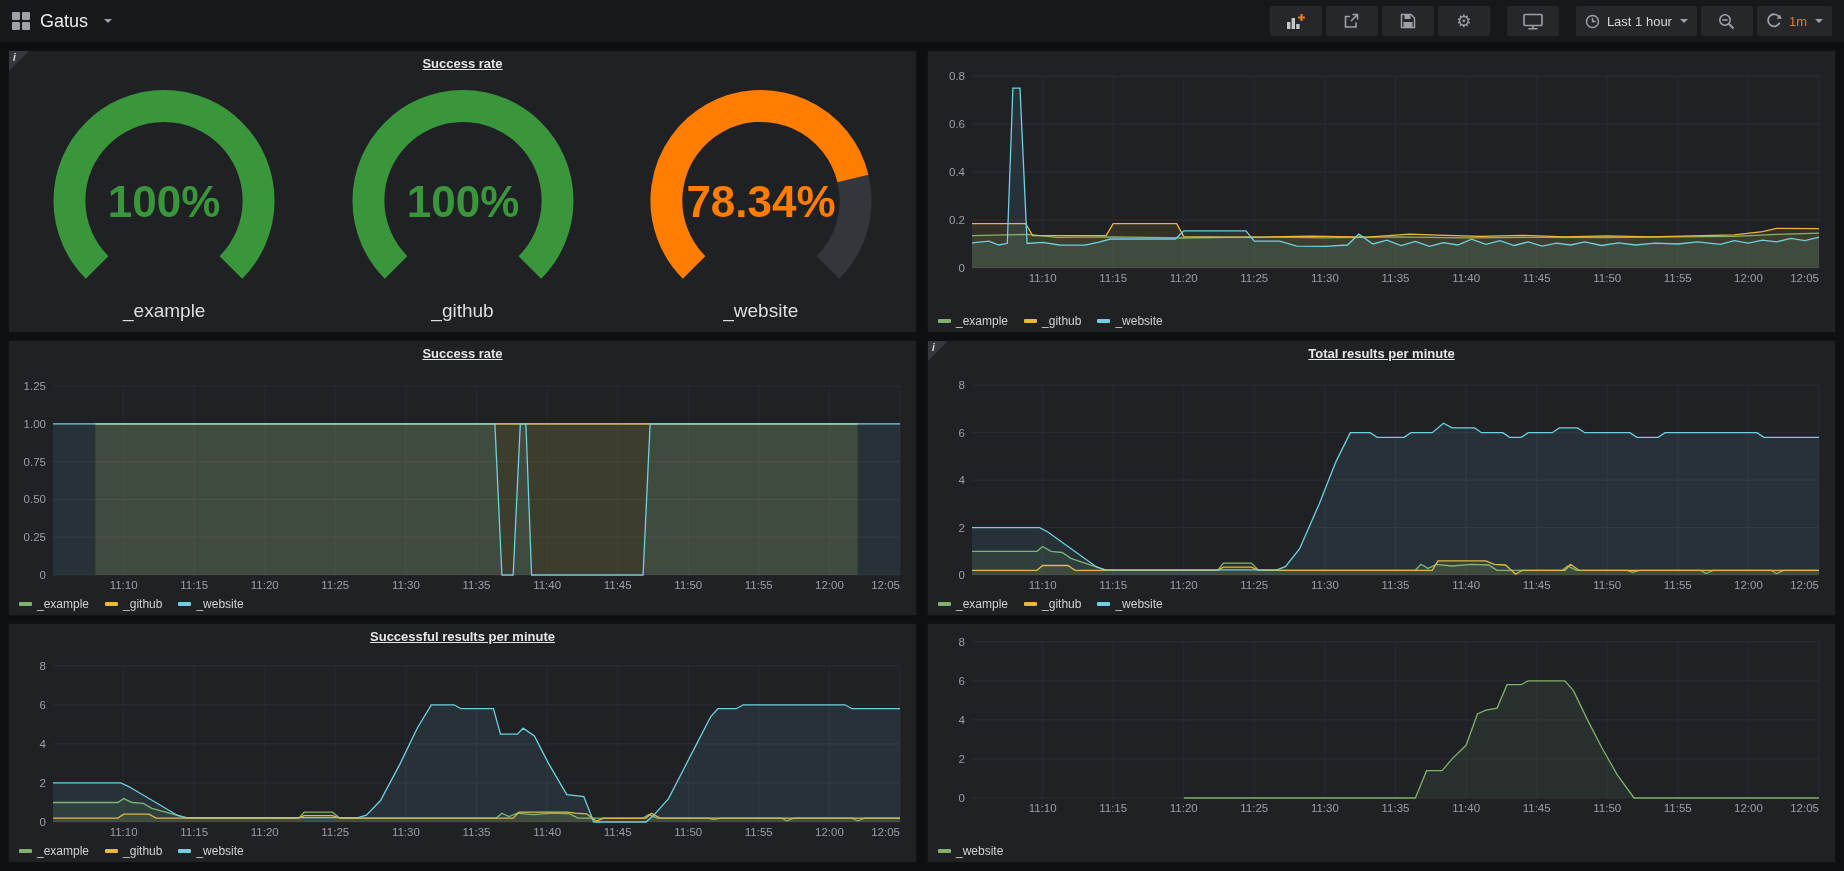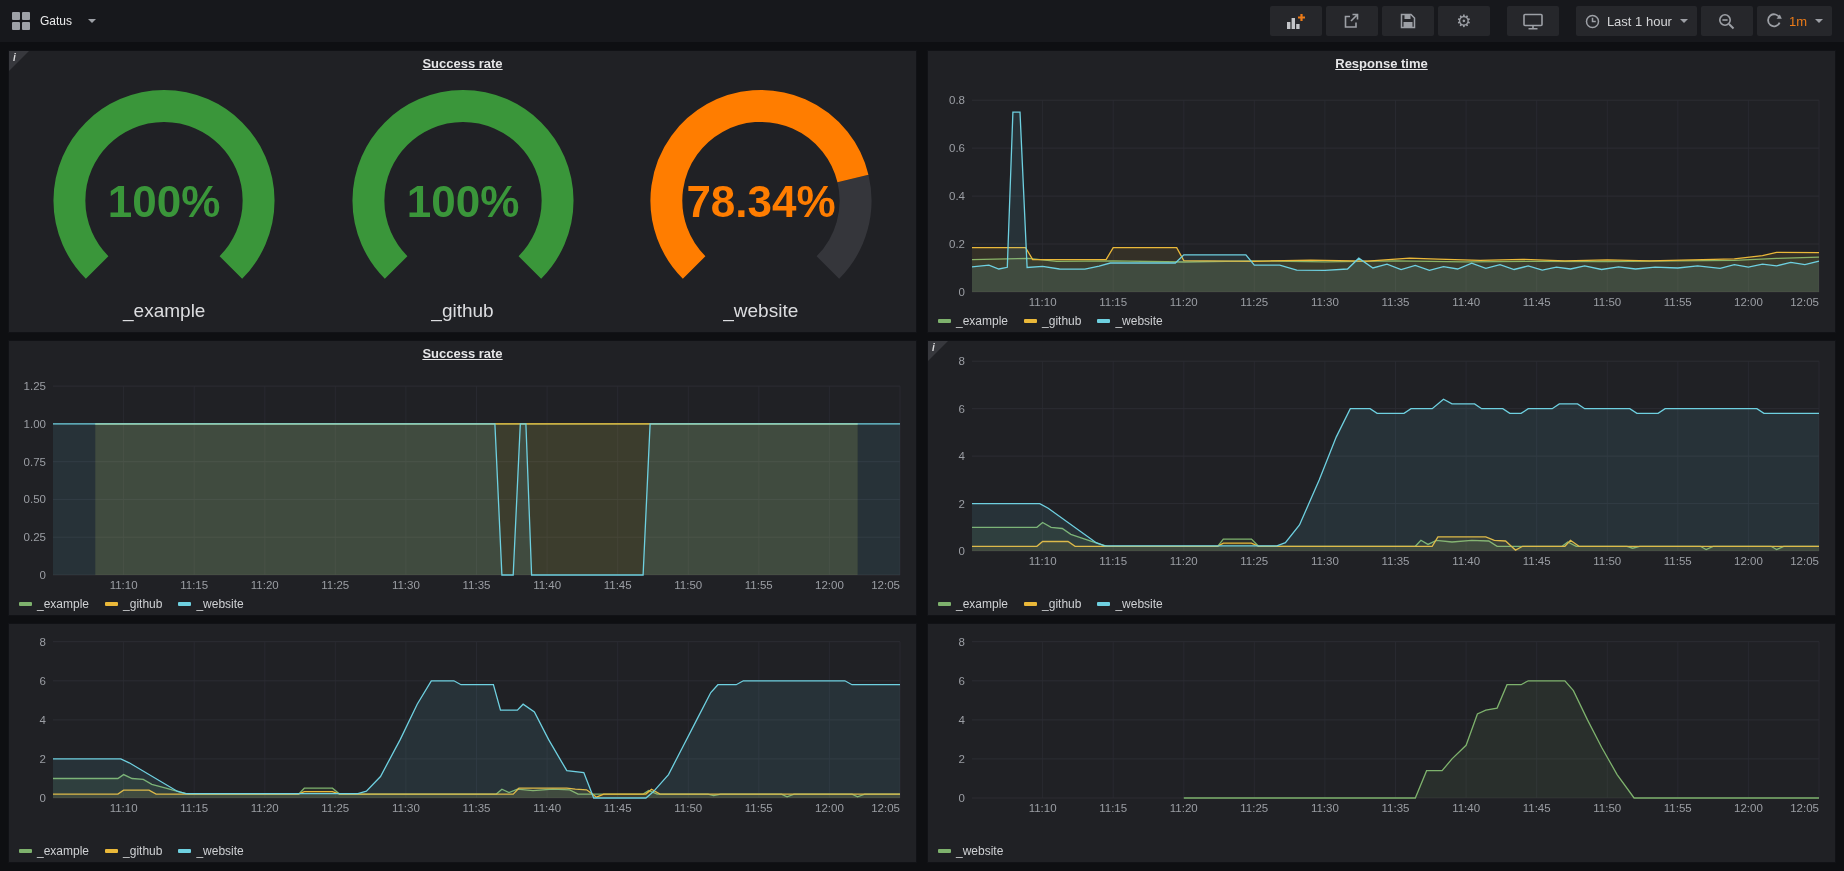--- a/index.html
+++ b/index.html
@@ -3,21 +3,21 @@
 <meta charset="utf-8">
 <style>
   html,body{margin:0;padding:0;background:#0e0f12;}
   body{width:1844px;height:871px;position:relative;overflow:hidden;
        font-family:"Liberation Sans",sans-serif;color:#d8d9da;}
   
   .navbar{height:42px;background:#17181c;display:flex;align-items:center;padding:0 12px;}
   .nav-left{display:flex;align-items:center;gap:10px;}
   .grid-icon{display:grid;grid-template-columns:8px 8px;grid-template-rows:8px 8px;gap:2px;}
   .grid-icon i{background:#9da0a6;border-radius:1px;}
-  .nav-title{font-size:12px;color:#ececed;}
+  .nav-title{font-size:18px;color:#ececed;}
   .caret{width:0;height:0;border-left:4px solid transparent;border-right:4px solid transparent;
          border-top:4px solid #9da0a6;display:inline-block;margin-left:6px;}
   .nav-right{margin-left:auto;display:flex;align-items:center;gap:4px;}
   .nav-btn{height:30px;min-width:34px;background:#26272b;border-radius:2px;display:flex;
            align-items:center;justify-content:center;padding:0 9px;cursor:pointer;color:#9da0a6;}
   .nav-btn svg{display:block;}
   .sp{width:9px;}
   .tp-label{font-size:13px;color:#d4d5d7;margin:0 2px 0 7px;}
   .refresh-label{font-size:13px;color:#eb7b18;font-weight:normal;margin:0 2px 0 7px;}
   .gear-glyph{font-family:"DejaVu Sans",sans-serif;font-size:17px;line-height:1;color:#9da0a6;}
@@ -151,21 +151,20 @@
               <path d="M69.2 164.8 A86 86 0 1 1 213.6 83.9" stroke="#FF7D00" stroke-width="29" fill="none"></path>
               <text x="130" y="119" text-anchor="middle" font-size="40" font-weight="bold" fill="#FF7D00">78.34%</text>
             </svg>
           </div>
         <div class="gauge-label">_website</div>
       </div>
     </div>
   </div>
 
   <div class="panel">
-    <div class="panel-title">Response time</div>
     <div class="chart" id="chart-rt"><svg width="895" height="235">
           <line x1="108.6" y1="25.2" x2="108.6" y2="217.0" stroke="#282930"></line>
           <line x1="179.2" y1="25.2" x2="179.2" y2="217.0" stroke="#282930"></line>
           <line x1="249.8" y1="25.2" x2="249.8" y2="217.0" stroke="#282930"></line>
           <line x1="320.3" y1="25.2" x2="320.3" y2="217.0" stroke="#282930"></line>
           <line x1="390.9" y1="25.2" x2="390.9" y2="217.0" stroke="#282930"></line>
           <line x1="461.5" y1="25.2" x2="461.5" y2="217.0" stroke="#282930"></line>
           <line x1="532.1" y1="25.2" x2="532.1" y2="217.0" stroke="#282930"></line>
           <line x1="602.7" y1="25.2" x2="602.7" y2="217.0" stroke="#282930"></line>
           <line x1="673.3" y1="25.2" x2="673.3" y2="217.0" stroke="#282930"></line>
@@ -257,20 +256,21 @@
     <div class="legend" id="chart-sr-legend">
         <span class="lg-item"><span class="lg-swatch" style="background:#7EB26D"></span>_example</span>
         <span class="lg-item"><span class="lg-swatch" style="background:#EAB839"></span>_github</span>
         <span class="lg-item"><span class="lg-swatch" style="background:#6ED0E0"></span>_website</span>
       </div>
   </div>
 
   <div class="panel">
     <div class="info-corner"></div>
     <div class="info-i">i</div>
+    <div class="panel-title">Total results per minute</div>
     <div class="chart" id="chart-tot"><svg width="895" height="228">
           <line x1="108.6" y1="20.2" x2="108.6" y2="210.0" stroke="#282930"></line>
           <line x1="179.2" y1="20.2" x2="179.2" y2="210.0" stroke="#282930"></line>
           <line x1="249.8" y1="20.2" x2="249.8" y2="210.0" stroke="#282930"></line>
           <line x1="320.3" y1="20.2" x2="320.3" y2="210.0" stroke="#282930"></line>
           <line x1="390.9" y1="20.2" x2="390.9" y2="210.0" stroke="#282930"></line>
           <line x1="461.5" y1="20.2" x2="461.5" y2="210.0" stroke="#282930"></line>
           <line x1="532.1" y1="20.2" x2="532.1" y2="210.0" stroke="#282930"></line>
           <line x1="602.7" y1="20.2" x2="602.7" y2="210.0" stroke="#282930"></line>
           <line x1="673.3" y1="20.2" x2="673.3" y2="210.0" stroke="#282930"></line>
@@ -307,20 +307,21 @@
           <path d="M38.0 162.6 L105.8 162.6 L114.2 167.3 L162.2 201.7 L170.7 204.8 L342.9 204.8 L351.4 201.7 L365.5 183.9 L385.3 138.8 L402.2 96.1 L416.3 67.7 L436.1 67.7 L443.1 72.4 L470.0 72.4 L477.0 67.7 L498.2 67.7 L509.5 58.2 L518.0 62.9 L540.6 62.9 L547.6 67.7 L568.8 67.7 L575.8 72.4 L587.1 72.4 L594.2 67.7 L618.2 67.7 L625.3 62.9 L643.6 62.9 L650.7 67.7 L695.8 67.7 L702.9 72.4 L724.1 72.4 L731.1 67.7 L822.9 67.7 L829.9 72.4 L885.0 72.4" fill="none" stroke="#6ED0E0" stroke-width="1.3"></path>
         </svg></div>
     <div class="legend" id="chart-tot-legend">
         <span class="lg-item"><span class="lg-swatch" style="background:#7EB26D"></span>_example</span>
         <span class="lg-item"><span class="lg-swatch" style="background:#EAB839"></span>_github</span>
         <span class="lg-item"><span class="lg-swatch" style="background:#6ED0E0"></span>_website</span>
       </div>
   </div>
 
   <div class="panel">
+    <div class="panel-title">Successful results per minute</div>
     <div class="chart" id="chart-suc"><svg width="895" height="192">
           <line x1="108.6" y1="17.7" x2="108.6" y2="174.0" stroke="#282930"></line>
           <line x1="179.2" y1="17.7" x2="179.2" y2="174.0" stroke="#282930"></line>
           <line x1="249.8" y1="17.7" x2="249.8" y2="174.0" stroke="#282930"></line>
           <line x1="320.3" y1="17.7" x2="320.3" y2="174.0" stroke="#282930"></line>
           <line x1="390.9" y1="17.7" x2="390.9" y2="174.0" stroke="#282930"></line>
           <line x1="461.5" y1="17.7" x2="461.5" y2="174.0" stroke="#282930"></line>
           <line x1="532.1" y1="17.7" x2="532.1" y2="174.0" stroke="#282930"></line>
           <line x1="602.7" y1="17.7" x2="602.7" y2="174.0" stroke="#282930"></line>
           <line x1="673.3" y1="17.7" x2="673.3" y2="174.0" stroke="#282930"></line>

